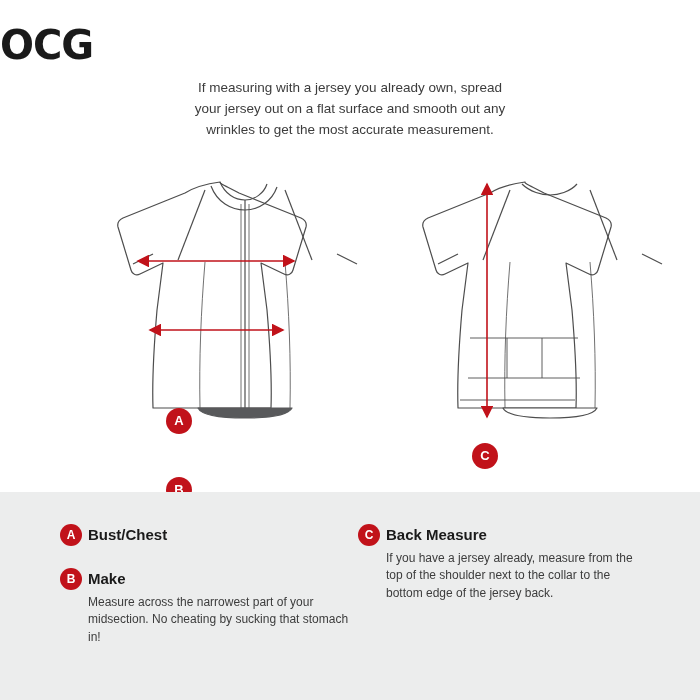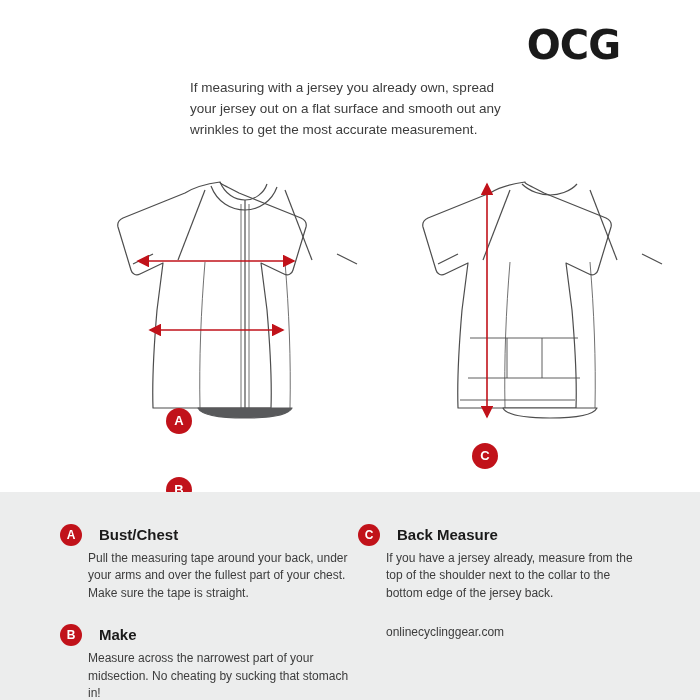--- a/index.html
+++ b/index.html
@@ -19,32 +19,33 @@
     width: 700px;
     height: 700px;
   }
 
   
   .logo {
     position: absolute;
     top: 22px;
     left: 0;
     width: 620px;
-    text-align: right;
+    text-align: left;
     font-family: "DejaVu Sans", sans-serif;
     font-weight: bold;
     font-size: 40px;
     letter-spacing: -1px;
     color: #1a1a1a;
   }
   .intro {
     position: absolute;
     top: 78px;
     left: 190px;
     width: 320px;
+    text-align: center;
     font-size: 13.5px;
     line-height: 1.55;
     color: #3c3c3c;
   }
 
   
   .diagram {
     position: absolute;
     top: 160px;
     left: 0;
@@ -96,21 +97,21 @@
     top: 0;
     width: 22px;
     height: 22px;
     line-height: 22px;
     font-size: 12px;
   }
   .legend-title {
     font-size: 15px;
     font-weight: bold;
     color: #1a1a1a;
-    margin: 0 0 4px 11px;
+    margin: 0 0 4px 0;
     line-height: 22px;
   }
   .legend-body {
     font-size: 12px;
     line-height: 1.45;
     color: #3c3c3c;
     margin: 0;
   }
   .legend-item.no-marker { padding-left: 28px; }
   .legend-link {
@@ -211,38 +212,36 @@
     <div class="marker marker-c-diagram">C</div>
   </div>
 
   <div class="bottom">
 
     <div class="legend-col col-left">
 
       <div class="legend-item">
         <span class="marker">A</span>
         <p class="legend-title">Bust/Chest</p>
-        <p class="legend-body">Pull the measuring tape around your back, under your arms and over the fullest part of your chest. Make sure the tape is straight.</p>
       </div>
 
       <div class="legend-item">
         <span class="marker">B</span>
         <p class="legend-title">Make</p>
         <p class="legend-body">Measure  across the narrowest part of your midsection. No cheating by sucking that stomach in!</p>
       </div>
 
     </div>
 
     <div class="legend-col col-right">
 
       <div class="legend-item">
         <span class="marker">C</span>
         <p class="legend-title">Back Measure</p>
         <p class="legend-body">If you have a jersey already, measure from the top of the shoulder next to the collar to the bottom edge of the jersey back.</p>
       </div>
 
       <div class="legend-item no-marker">
-        <a class="legend-link" href="#">onlinecyclinggear.com</a>
       </div>
 
     </div>
   </div>
 </div>
 
 </body></html>

